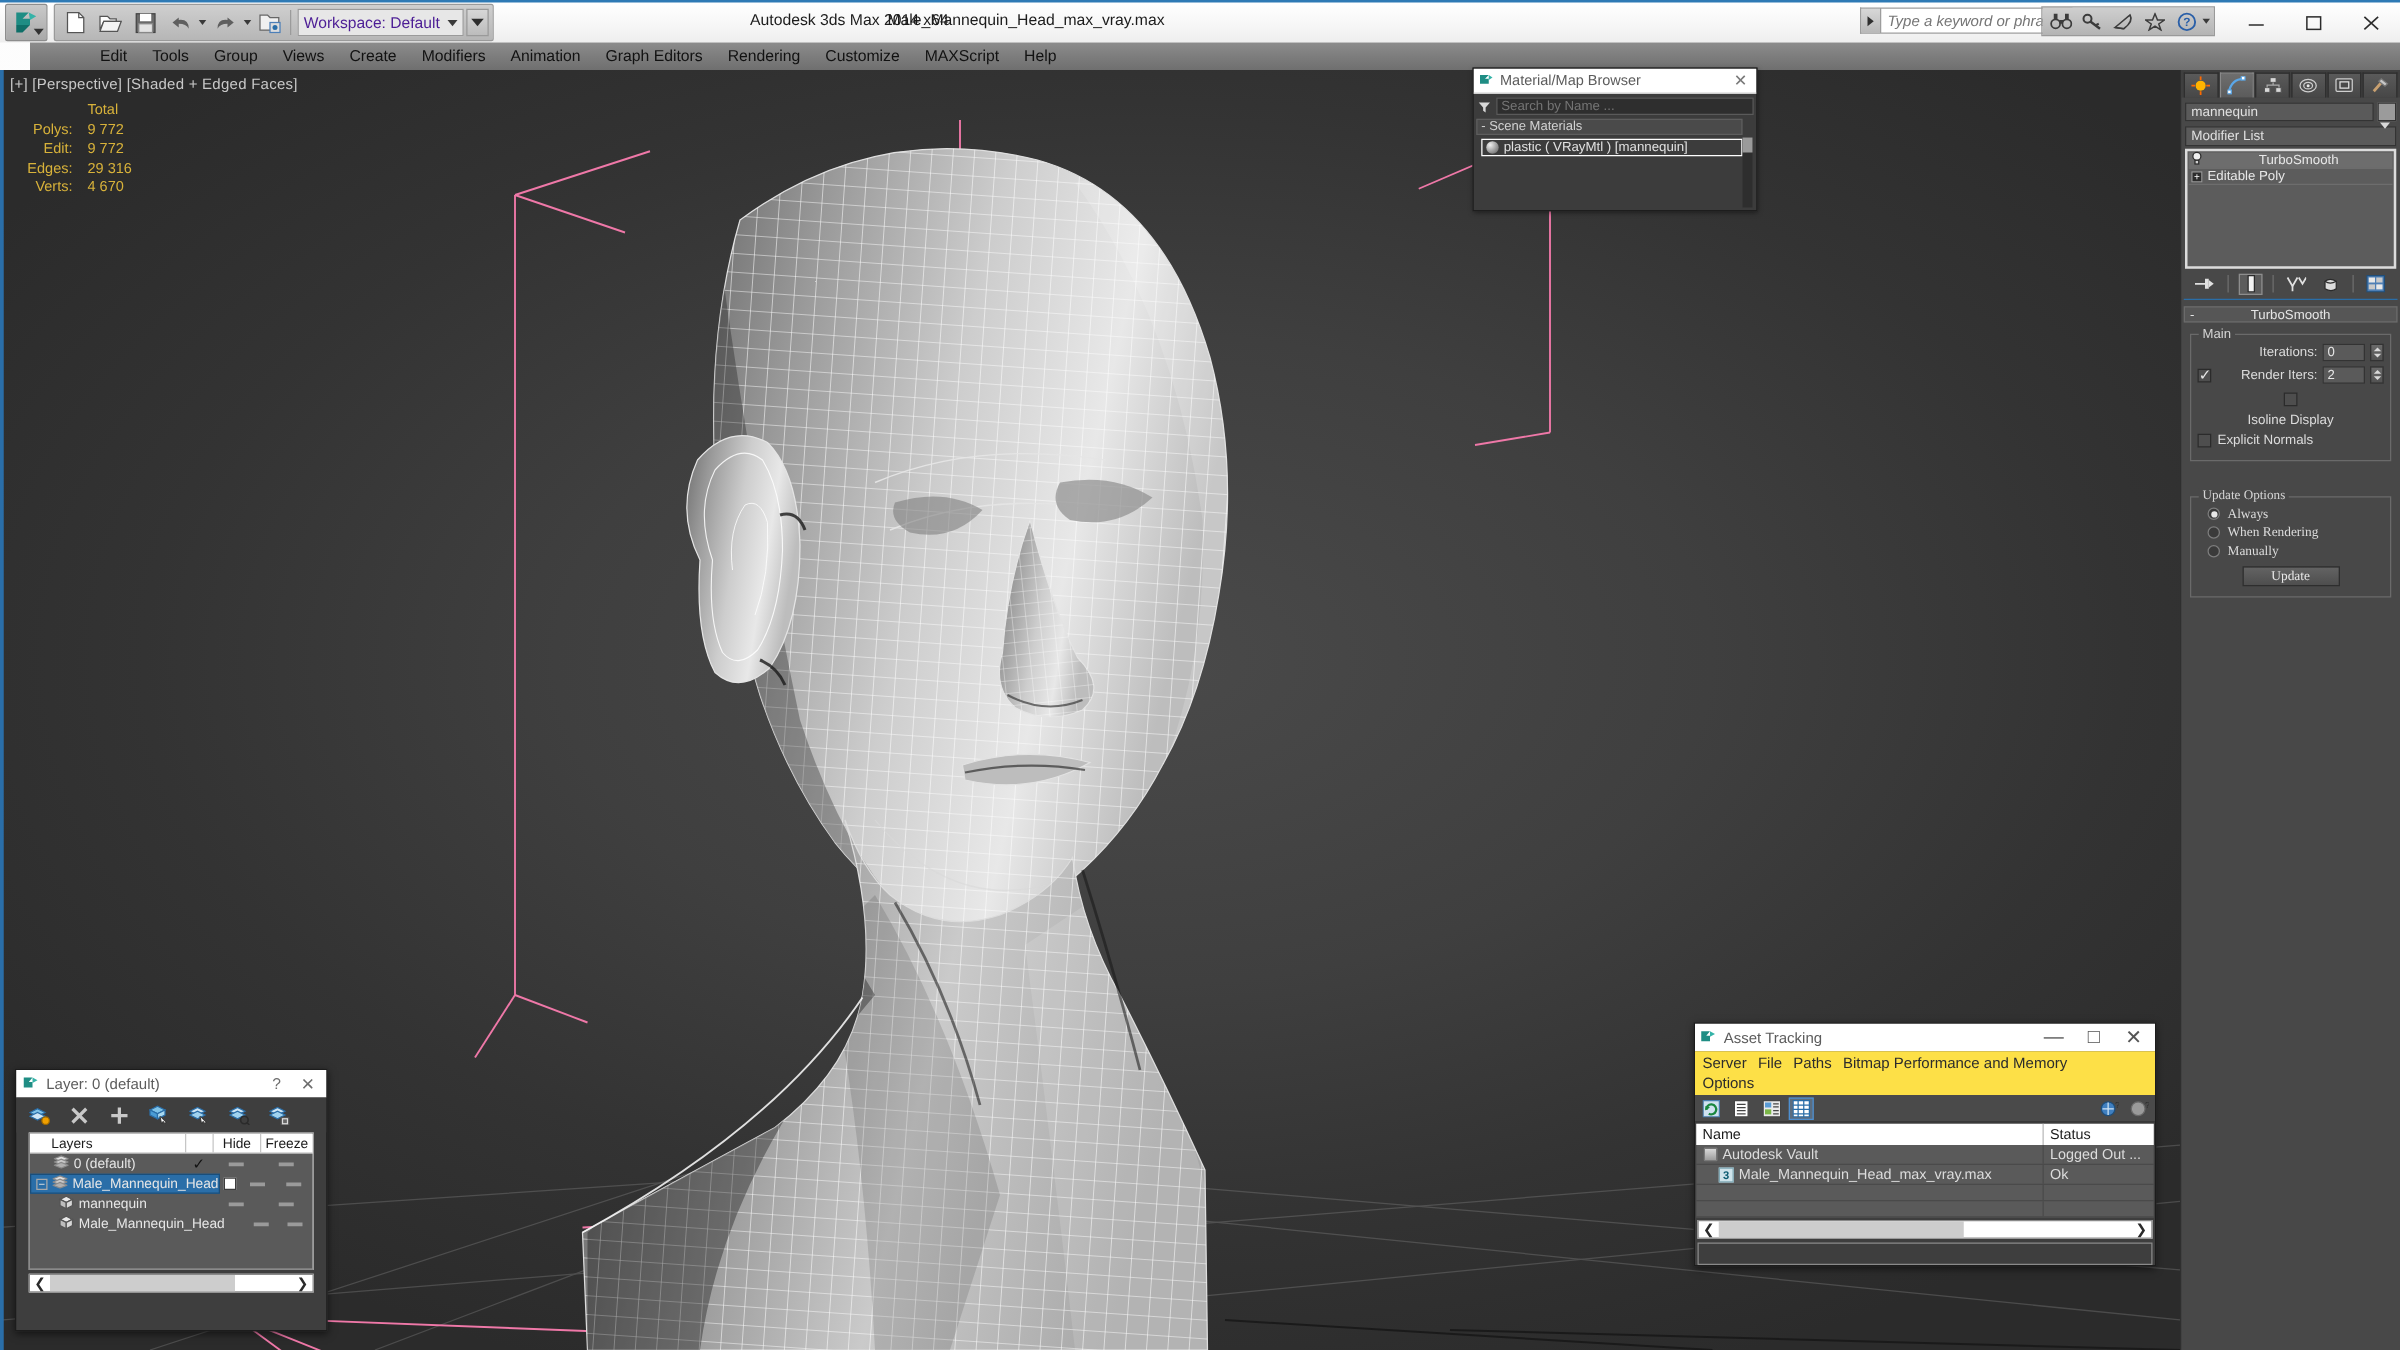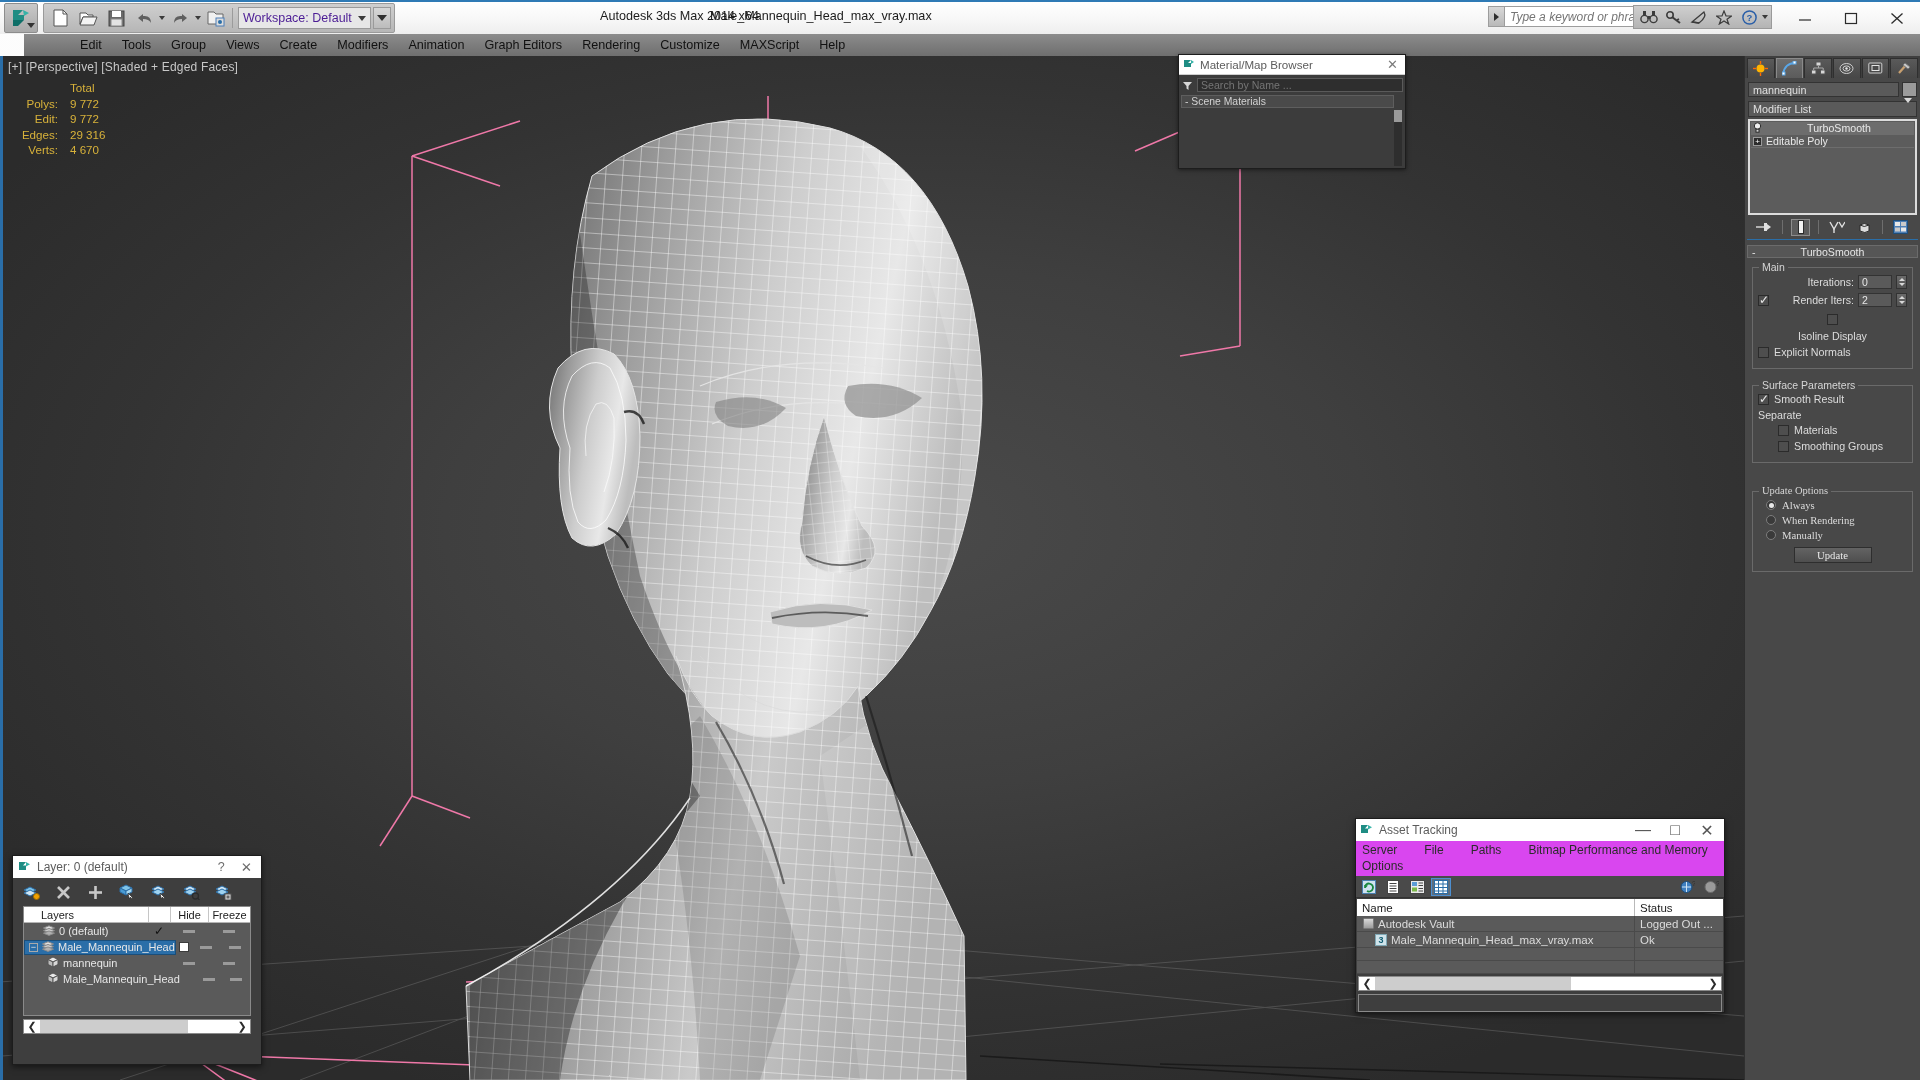--- a/index.html
+++ b/index.html
@@ -211,22 +211,22 @@
   .ld-strack{ flex:1; height:13px; position:relative;}
   .ld-sthumb{ position:absolute; left:0; top:0; width:148px; height:13px; background:#cdcdcd;}
 
   
   .asset{ position:absolute; left:1355px; top:818px; width:370px; height:195px;
      background:#3e3e3e; border:1px solid #1c1c1c; box-shadow:0 2px 6px rgba(0,0,0,.55);}
   .as-title{ height:22px; background:#fff; display:flex; align-items:center; padding:0 4px; gap:6px;}
   .as-title .t{ font-size:12px; color:#5c5c5c; flex:1;}
   .as-wb{ width:26px;height:20px; display:flex;align-items:center;justify-content:center;
      cursor:pointer; color:#555;}
-  .as-menu{ background:#d946ef; padding:1px 5px 2px 5px; display:flex; flex-wrap:wrap;
-     column-gap:25px; }
+  .as-menu{ background:#fde047; padding:1px 5px 2px 5px; display:flex; flex-wrap:wrap;
+     column-gap:7px; }
   .as-mi{ font-size:12px; color:#2c2c2c; cursor:pointer; padding:1px 1px;}
   .as-toolbar{ height:22px; background:#4a4a4a; display:flex; align-items:center;
      padding:0 3px; gap:4px; border-bottom:1px solid #333;}
   .ab{ width:20px;height:18px; display:flex;align-items:center;justify-content:center;cursor:pointer;}
   .ab.sel{ border:1px solid #4d8fd0; background:#5b6d80;}
   .as-grid{ margin:1px 1px; background:#5a5a5a; }
   .as-ghdr{ display:flex; height:17px; background:#fff; font-size:11.5px; color:#1b1b1b;}
   .as-ghdr .n{ flex:1; padding-left:5px; display:flex;align-items:center; border-right:1px solid #b9b9b9;}
   .as-ghdr .s{ width:88px; padding-left:5px; display:flex;align-items:center;}
   .as-row{ display:flex; height:16px; font-size:11.5px; color:#dcdcdc;
@@ -562,20 +562,26 @@
     <div class="mmb-search">
       <span class="mmb-funnel">
         <svg width="11" height="11" viewBox="0 0 11 11">
             <polygon points="1,2 10,2 6.5,6 6.5,10 4.5,8.5 4.5,6" fill="#d8d8d8"></polygon>
           </svg>
       </span>
       <input class="mmb-sinput" placeholder="Search by Name ..." style="">
     </div>
     <div class="mmb-body">
       <div class="mmb-group">- Scene Materials</div>
+      <div class="mmb-list">
+        <div class="mmb-row">
+          <span class="mmb-sphere"></span>
+          <span class="nm">plastic  ( VRayMtl )  [mannequin]</span>
+        </div>
+      </div>
       <div class="mmb-scroll"></div>
       <div class="mmb-thumb"></div>
     </div>
   </div>
 
   <div class="cmdpanel">
     <div class="cp-tabs">
       <div class="cp-tab">
         <svg width="15" height="15" viewBox="0 0 15 15">
             <circle cx="7.5" cy="7.5" r="4" fill="#ffb400"></circle>
@@ -720,36 +726,20 @@
           <div class="cbrow" style="margin-top:7px;flex-direction:column;">
             <span class="cbox"></span>
             <span class="cblbl">Isoline Display</span>
           </div>
           <div class="cbrow">
             <span class="cbox"></span>
             <span class="cblbl">Explicit Normals</span>
           </div>
         </div>
 
-        <div class="group" style="margin-top:16px;">
-          <span class="gl">Surface Parameters</span>
-          <div class="cbrow">
-            <span class="cbox on"></span>
-            <span class="cblbl">Smooth Result</span>
-          </div>
-          <div class="cblbl" style="margin:2px 0 3px 0;">Separate</div>
-          <div class="cbrow indent">
-            <span class="cbox"></span>
-            <span class="cblbl">Materials</span>
-          </div>
-          <div class="cbrow indent">
-            <span class="cbox"></span>
-            <span class="cblbl">Smoothing Groups</span>
-          </div>
-        </div>
 
         <div class="group" style="margin-top:28px;font-family:Liberation Serif, serif;">
           <span class="gl">Update Options</span>
           <div class="rbrow">
             <span class="rb on"></span>
             <span class="cblbl">Always</span>
           </div>
           <div class="rbrow">
             <span class="rb"></span>
             <span class="cblbl">When Rendering</span>

